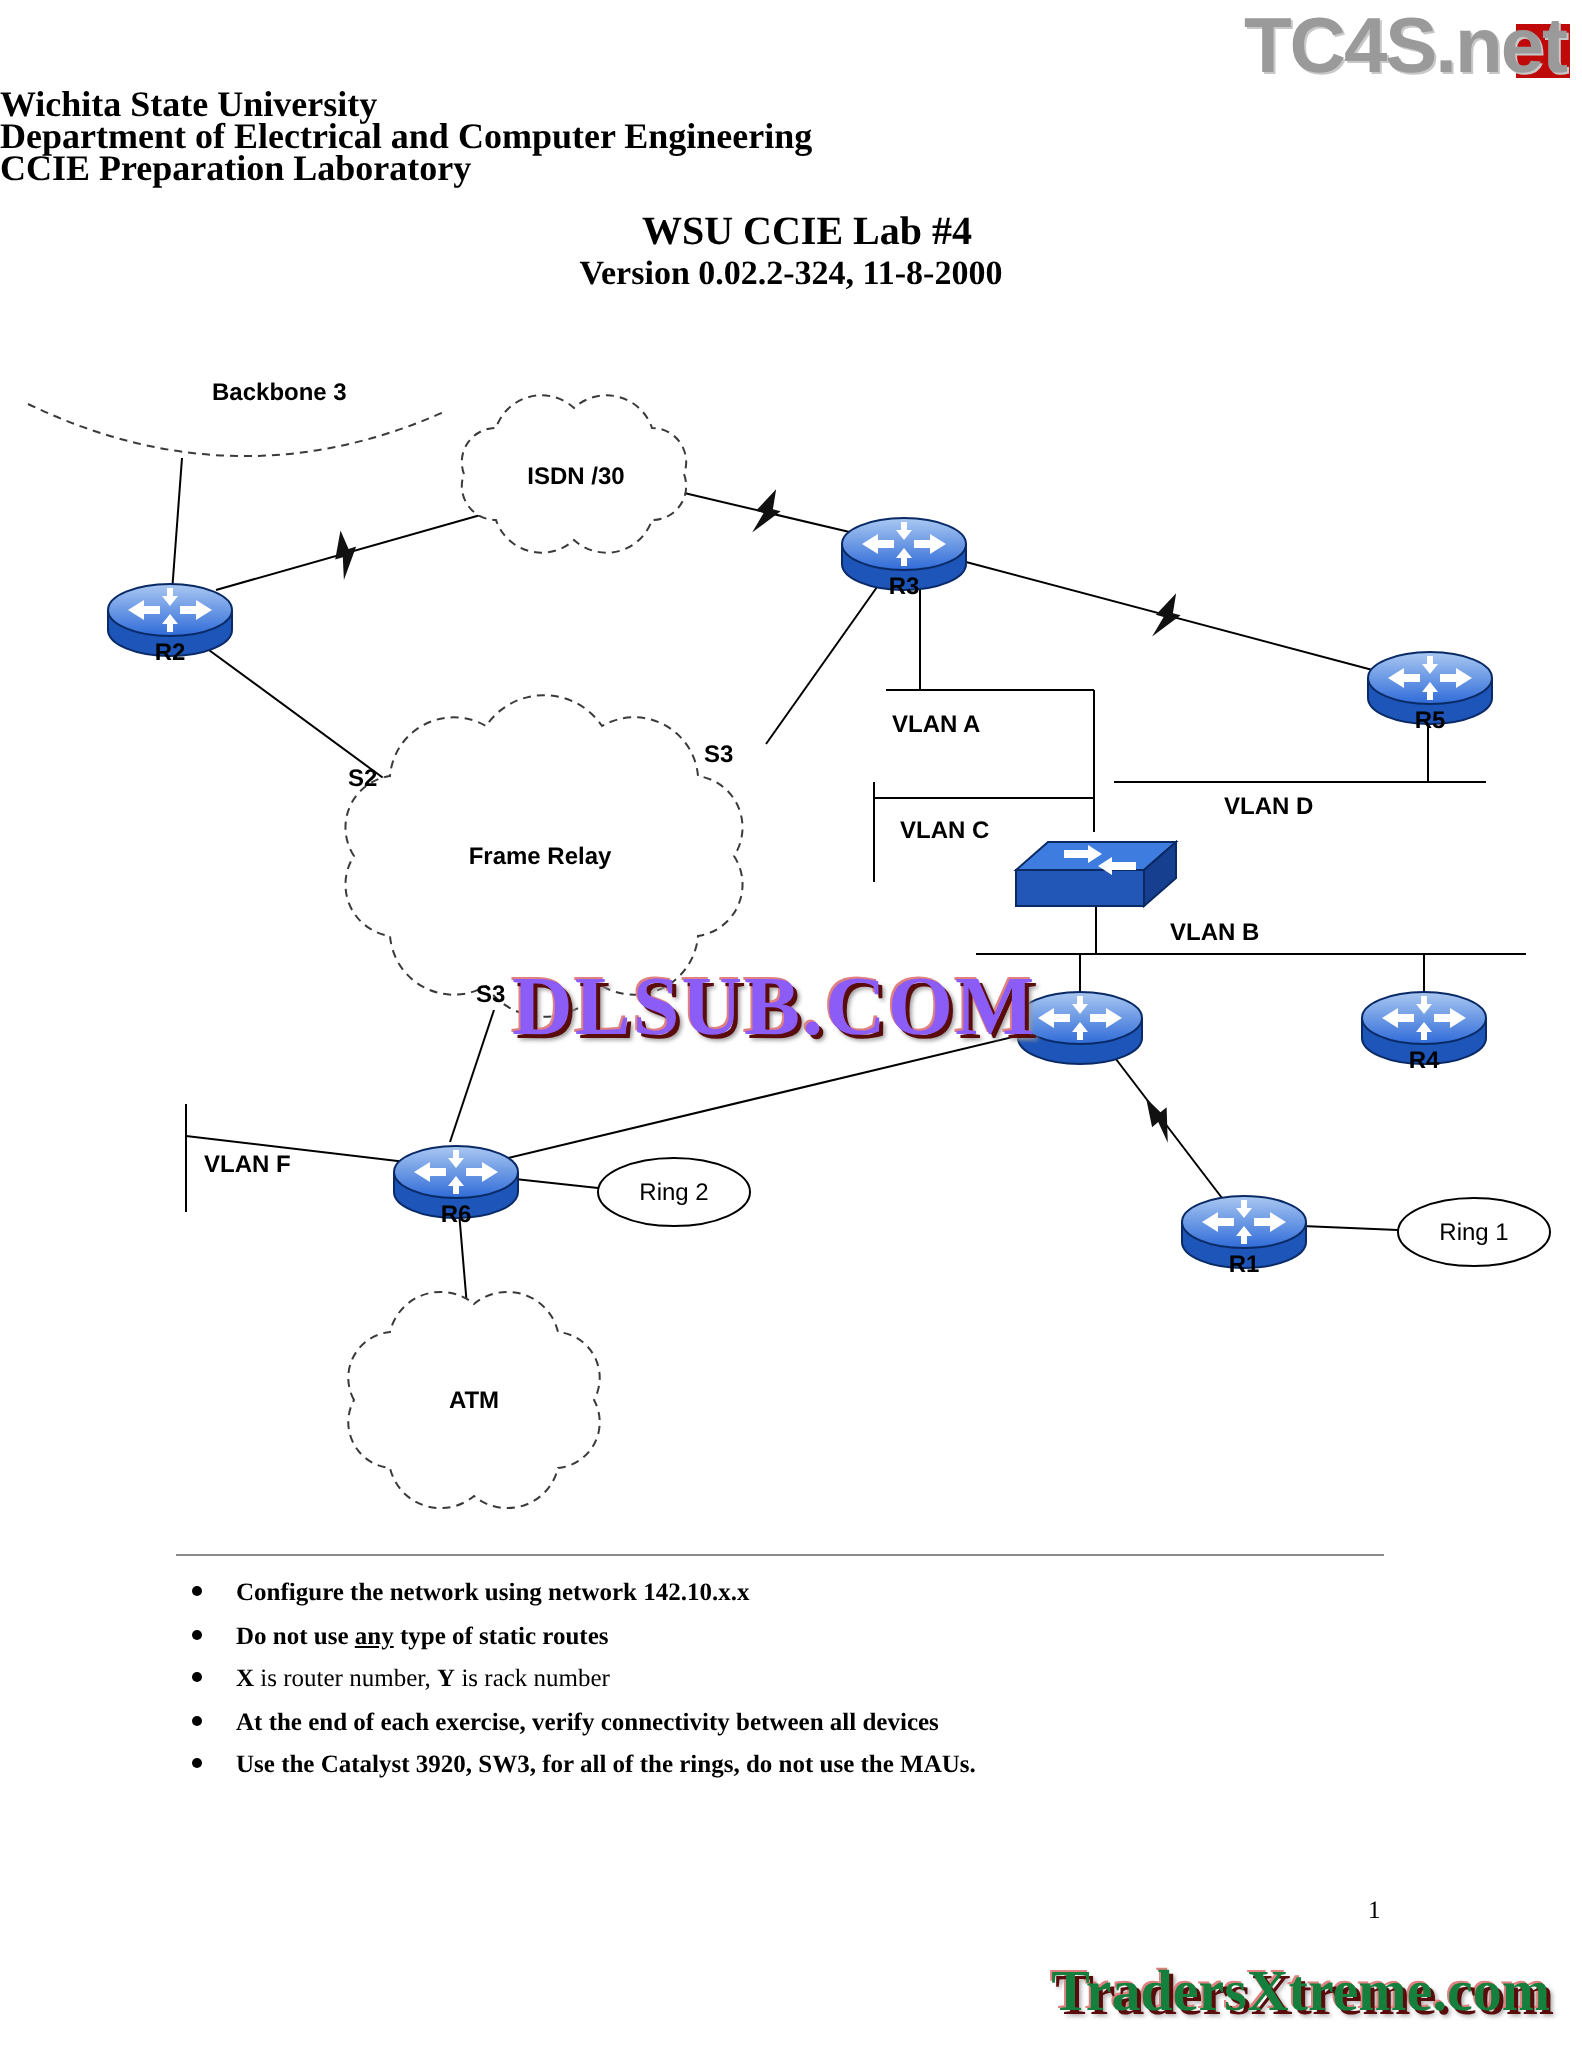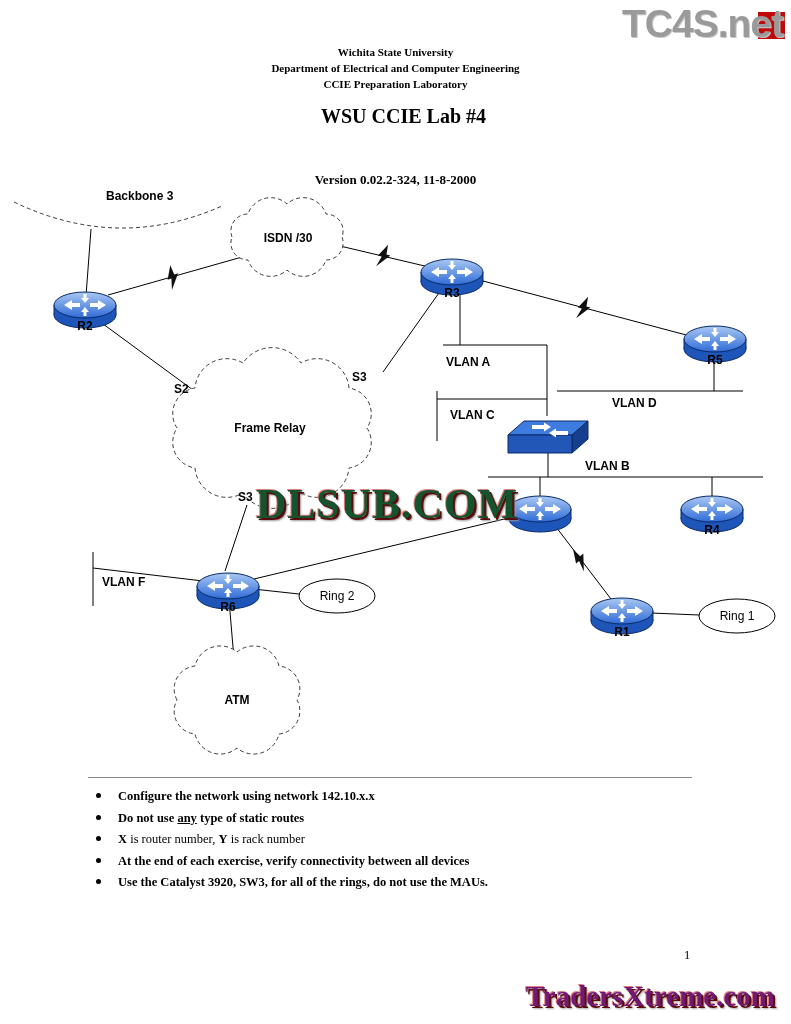--- a/index.html
+++ b/index.html
@@ -1,39 +1,39 @@
 <!DOCTYPE html>
 <html><head>
 <meta charset="utf-8">
 <style>
   html,body{margin:0;padding:0;}
   body{width:791px;height:1024px;background:#ffffff;position:relative;overflow:hidden;
        font-family:"Liberation Serif", serif;color:#000;}
   .abs{position:absolute;}
 
   
-  .doc-header{top:44px;left:0;width:100%;text-align:center;font-weight:bold;
-              font-size:11px;line-height:16px;}
+  .doc-header{top:44px;left:0;width:100%;text-align:left;font-weight:bold;
+              font-size:18px;line-height:16px;}
   .doc-title{top:104px;left:0;width:100%;text-align:center;font-weight:bold;}
   .doc-title .t1,.doc-title .t2{font-size:20px;line-height:24px;padding-left:16px;}
-  .doc-title .t3{font-size:13px;line-height:18px;margin-top:43px;}
+  .doc-title .t3{font-size:17px;line-height:18px;}
 
   
   .logo-wrap{top:2px;right:6px;height:46px;text-align:center;}
   .logo-red{position:absolute;right:0;top:10px;width:27px;height:27px;background:#c00a0a;}
   .logo-text{position:relative;z-index:1;font-family:"Liberation Sans", sans-serif;
              font-weight:700;font-size:39px;line-height:44px;color:#9a9a9a;
              letter-spacing:-1px;text-shadow:1px 1px 0 #c8c8c8;padding-right:2px;}
 
   
   .wm-center{left:256px;top:480px;z-index:5;font-weight:bold;font-size:42px;
-             letter-spacing:1px;color:#14532d;
+             letter-spacing:1px;color:#8b5cf6;
              text-shadow:2px 2px 0 #5a0b0b,-1px -1px 0 #e08080,3px 3px 2px #999;}
   .wm-bottom{right:16px;top:980px;z-index:5;font-weight:bold;font-size:29px;
-             color:#701a75;
+             color:#15803d;
              text-shadow:2px 2px 0 #5a0b0b,-1px -1px 0 #e08080,3px 3px 2px #aaa;}
 
   
   .sep{top:777px;left:88px;width:604px;border-top:1px solid #8a8a8a;height:0;}
   .notes{top:789px;left:96px;width:600px;font-size:12.5px;}
   .notes .note-item{list-style:none;margin:0 0 7.5px 0;padding:0;line-height:14px;}
   .notes .dot{display:inline-block;width:5px;height:5px;border-radius:50%;
               background:#000;margin-right:17px;vertical-align:2px;}
   .notes .bold{font-weight:bold;}
   .notes .underline{text-decoration:underline;}

